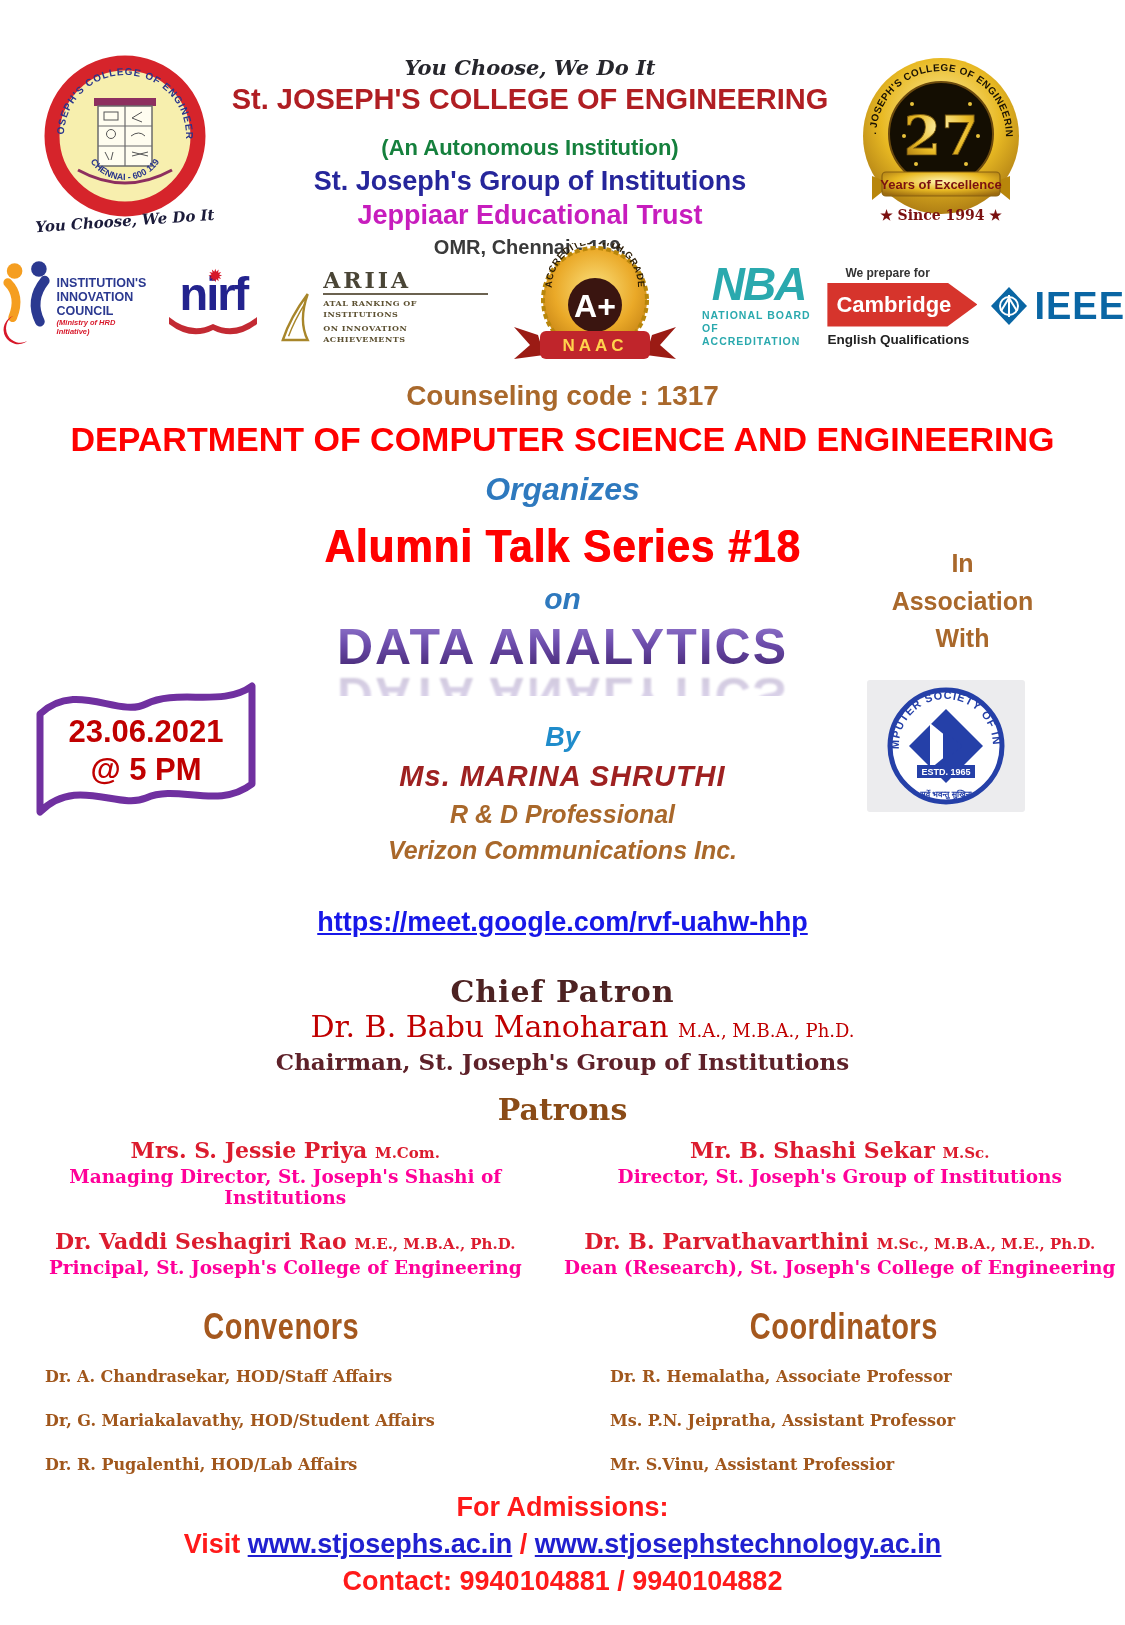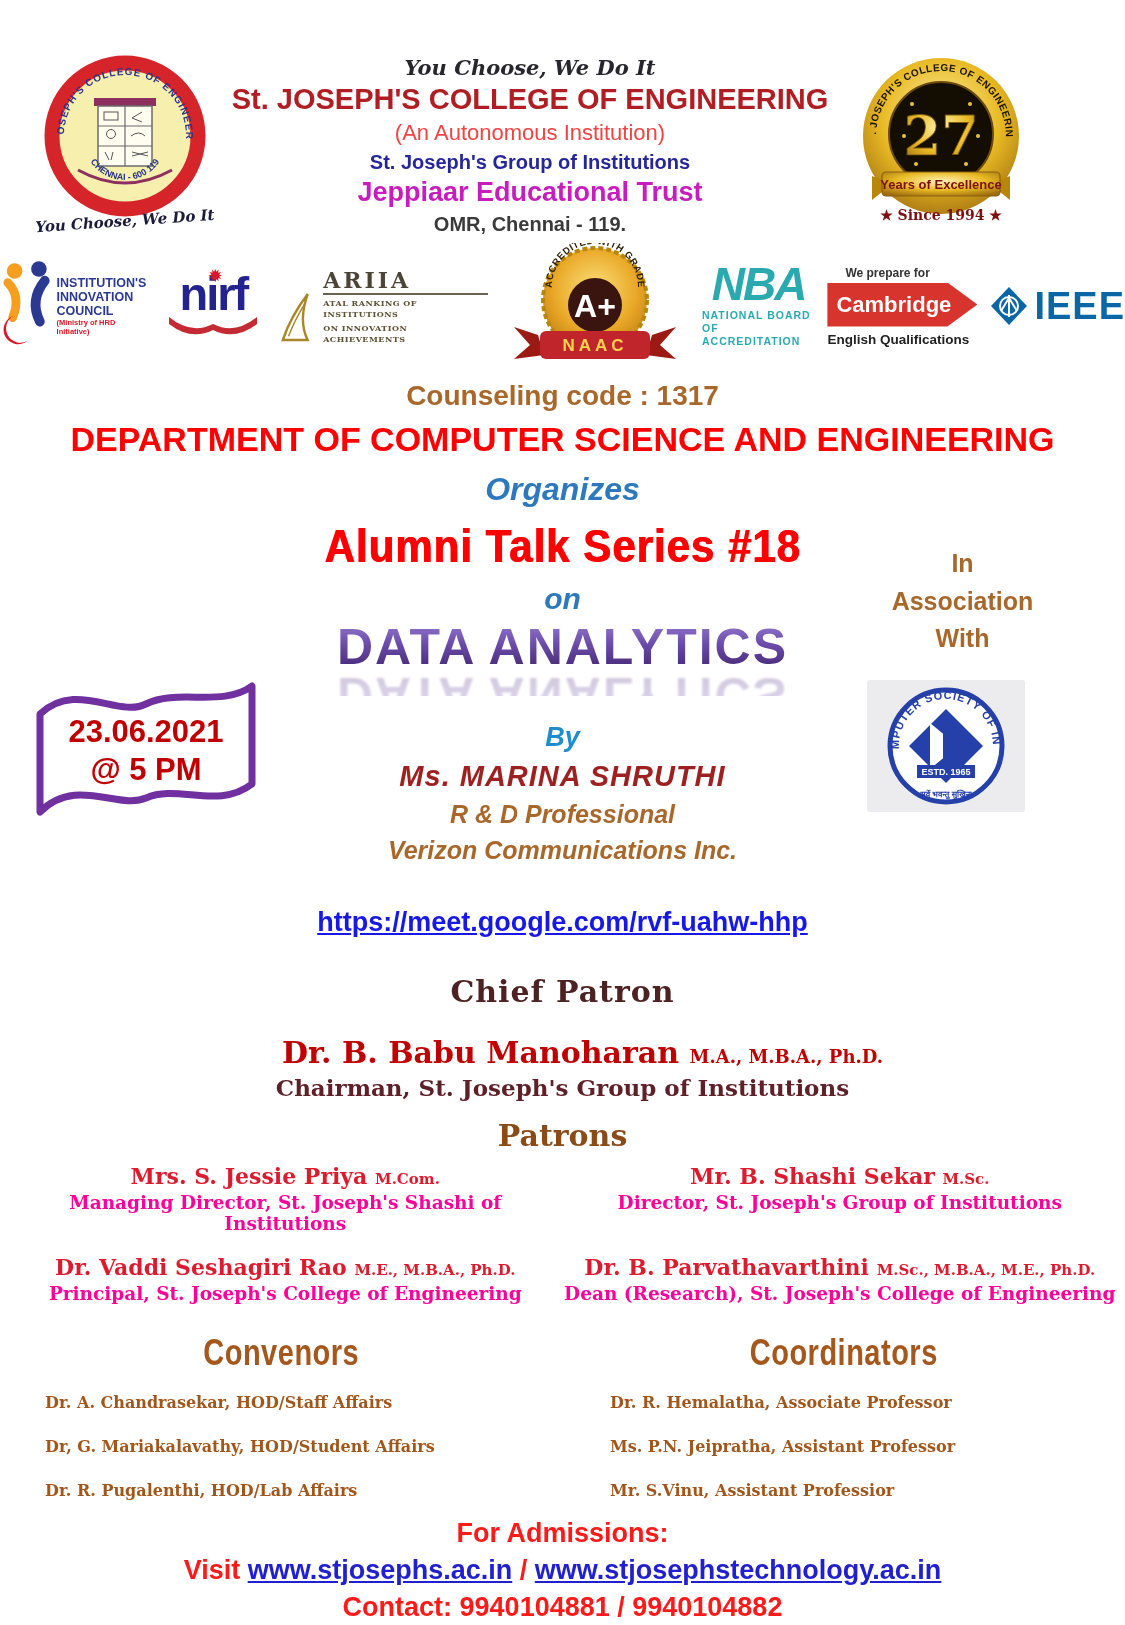--- a/index.html
+++ b/index.html
@@ -3,36 +3,36 @@
 <meta charset="utf-8">
 <style>
   html,body{margin:0;padding:0;background:#fff;}
   .page{position:relative;width:1125px;height:1625px;background:#fff;overflow:hidden;
         font-family:"Liberation Sans",sans-serif;}
 
   
   .hdr{position:absolute;left:185px;top:56px;width:690px;text-align:center;line-height:1.15;}
   .tagline{font-family:"DejaVu Serif",serif;font-style:italic;font-weight:700;font-size:21px;color:#26262c;}
   .college{font-size:29px;font-weight:900;color:#B01E23;margin-top:3px;}
-  .autonomous{font-size:22px;font-weight:400;color:#ef4444;margin-top:4px;}
-  .group{font-size:20px;font-weight:800;color:#26269B;margin-top:5px;}
+  .autonomous{font-size:22px;font-weight:700;color:#15803d;margin-top:19px;}
+  .group{font-size:27px;font-weight:800;color:#26269B;margin-top:5px;}
   .trust{font-size:27px;font-weight:800;color:#C71DBD;margin-top:3px;}
   .address{font-size:20px;font-weight:800;color:#3A3A3A;margin-top:5px;}
 
   .seal{position:absolute;left:30px;top:52px;}
   .badge27{position:absolute;left:852px;top:48px;}
 
   
   .logos{position:absolute;top:244px;left:0;width:1125px;display:flex;justify-content:center;
          align-items:center;gap:12px;height:124px;}
   .logo-box{display:flex;flex-direction:column;align-items:center;justify-content:center;}
   .iic{flex-direction:row;gap:4px;}
   .iic-text{line-height:1.12;text-align:left;}
   .iic-l{font-size:12.5px;font-weight:800;color:#2B3990;}
-  .iic-s{font-size:7.5px;font-weight:700;color:#D7182A;margin-top:1px;}
+  .iic-s{font-size:7.5px;font-weight:700;color:#D7182A;margin-top:1px;font-style:italic;}
   .nirf-wrap{position:relative;width:112px;text-align:center;}
   .nirf-word{font-size:47px;font-weight:900;color:#23238E;letter-spacing:-2px;line-height:.9;}
   .nirf-dot{position:absolute;left:48px;top:-8px;color:#D7182A;font-size:18px;}
   .ariia-row{display:flex;align-items:flex-end;gap:4px;}
   .ariia-name{font-family:"DejaVu Serif",serif;font-size:22px;font-weight:700;color:#4a4536;
               letter-spacing:3px;border-bottom:2px solid #6b6250;padding-right:26px;}
   .ariia-sub{font-family:"DejaVu Serif",serif;font-size:8px;font-weight:700;color:#5d5132;
              letter-spacing:.5px;line-height:1.35;text-align:left;margin-top:3px;}
   .nba-word{font-size:46px;font-weight:800;font-style:italic;color:#2AA9AE;letter-spacing:-2px;line-height:.9;}
   .nba-sub{font-size:10.5px;font-weight:700;color:#2AA9AE;letter-spacing:1px;line-height:1.25;margin-top:3px;text-align:left;}
@@ -60,21 +60,21 @@
   .topic-mirror{height:26px;overflow:hidden;line-height:1;margin-top:-2px;}
   .topic-mirror .topic{transform:scaleY(-1);opacity:.25;filter:blur(1px);margin-top:0;}
   .by-word{font-size:27px;font-weight:800;font-style:italic;color:#1F8CCB;margin-top:26px;}
   .speaker{font-size:29px;font-weight:800;font-style:italic;color:#9E2121;letter-spacing:1px;margin-top:7px;}
   .sp-role{font-size:25px;font-weight:800;font-style:italic;color:#A9682B;margin-top:7px;}
   .sp-co{font-size:25px;font-weight:800;font-style:italic;color:#A9682B;margin-top:7px;}
   .meet{display:inline-block;margin-top:42px;font-size:27px;font-weight:800;color:#1717E8;
         text-decoration:underline;cursor:pointer;text-align:center;}
   .chief-h{margin-top:36px;font-family:"DejaVu Serif",serif;font-weight:700;font-size:30px;
            color:#4D2222;letter-spacing:1px;}
-  .cp-name{margin-top:26px;font-family:"DejaVu Serif",serif;font-weight:700;font-size:30px;color:#C00000;padding-left:40px;}
+  .cp-name{font-family:"DejaVu Serif",serif;font-weight:400;font-size:30px;color:#C00000;padding-left:40px;}
   .quals{font-size:18px;}
   .cp-title{font-family:"DejaVu Serif",serif;font-weight:700;font-size:23px;color:#5E2129;margin-top:4px;}
   .patrons-h{margin-top:17px;font-family:"DejaVu Serif",serif;font-weight:700;font-size:30px;color:#8A4B17;}
   .pgrid{margin-top:10px;display:grid;grid-template-columns:1fr 1fr;row-gap:20px;padding:0 8px;}
   .pname{font-family:"DejaVu Serif",serif;font-weight:700;font-size:22px;color:#DC1C2E;}
   .pquals{font-size:15px;}
   .ptitle{font-family:"DejaVu Serif",serif;font-weight:700;font-size:18.5px;color:#FF0099;margin-top:3px;}
   .chgrid{margin-top:32px;display:grid;grid-template-columns:1fr 1fr;}
   .ch{display:inline-block;font-size:29px;font-weight:800;color:#A5581E;transform:scaleY(1.28);letter-spacing:.5px;}
   .lists{display:grid;grid-template-columns:1fr 1fr;margin-top:24px;row-gap:25px;text-align:left;

